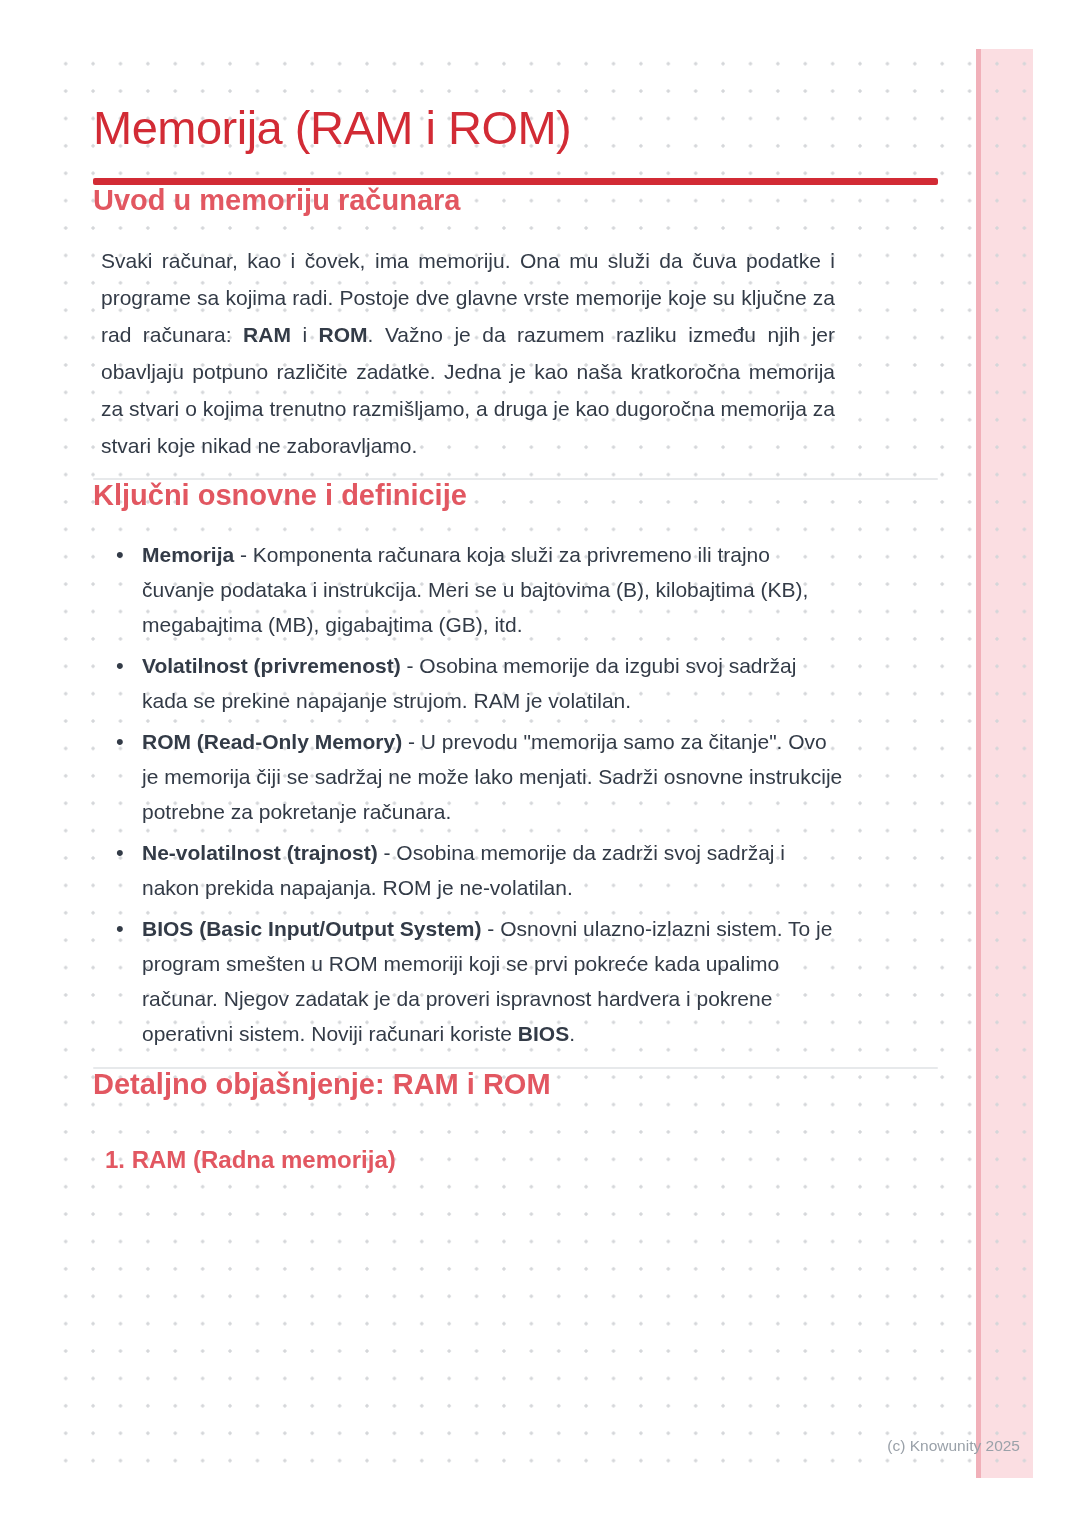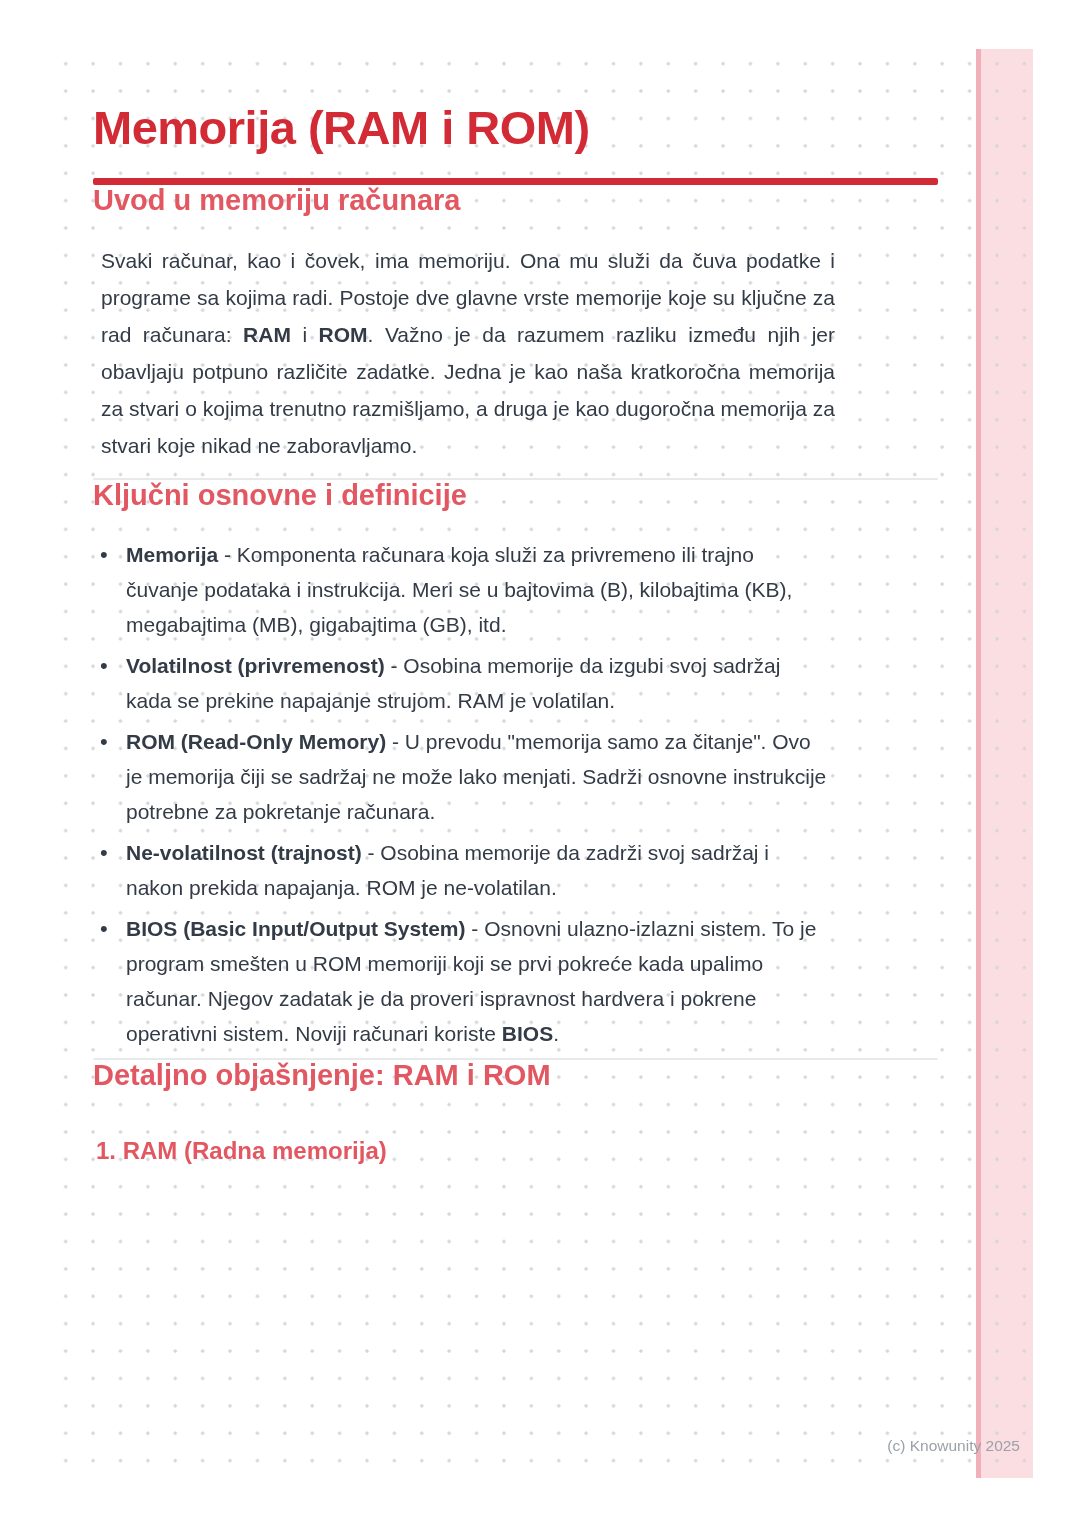--- a/index.html
+++ b/index.html
@@ -43,21 +43,21 @@
     position: relative;
     z-index: 2;
     padding: 0 0 0 93px;
     width: 845px;
   }
   h1.doc-title {
     margin: 0;
     padding-top: 100px;
     font-size: 47px;
     line-height: 55px;
-    font-weight: 700;
+    font-weight: 400;
     letter-spacing: -0.5px;
     color: var(--title-red, #d22b35);
   }
   .rule {
     width: 845px;
     height: 7px;
     margin-top: 23px;
     background: var(--title-red, #d22b35);
     border-radius: 2px;
   }
@@ -65,21 +65,21 @@
     margin: 0;
     font-size: 29px;
     line-height: 30px;
     font-weight: 700;
     color: var(--heading-coral, #e25761);
   }
   .mt-h2a { margin-top: 51px; }
   .mt-h2b { margin-top: 42px; }
   .mt-h2c { margin-top: 41px; }
   h3.sub-heading {
-    margin: 3px;
+    margin: 12px;
     margin-top: 48px;
     font-size: 24px;
     line-height: 26px;
     font-weight: 700;
     color: var(--heading-coral, #e25761);
   }
   p.intro {
     margin: 8px;
     margin-top: 27px;
     width: 734px;
@@ -90,21 +90,21 @@
   }
   .divider {
     width: 845px;
     height: 2px;
     background: var(--divider, #e7e9eb);
     border-radius: 1px;
   }
   .divider.d1 { margin-top: 14px; }
   .divider.d2 { margin-top: 7px; }
   ul.def-list {
-    margin: 0;
+    margin: 16px;
     margin-top: 27px;
     padding: 0;
     list-style: none;
     width: 738px;
   }
   ul.def-list li {
     position: relative;
     padding-left: 33px;
     font-size: 21px;
     line-height: 35px;

